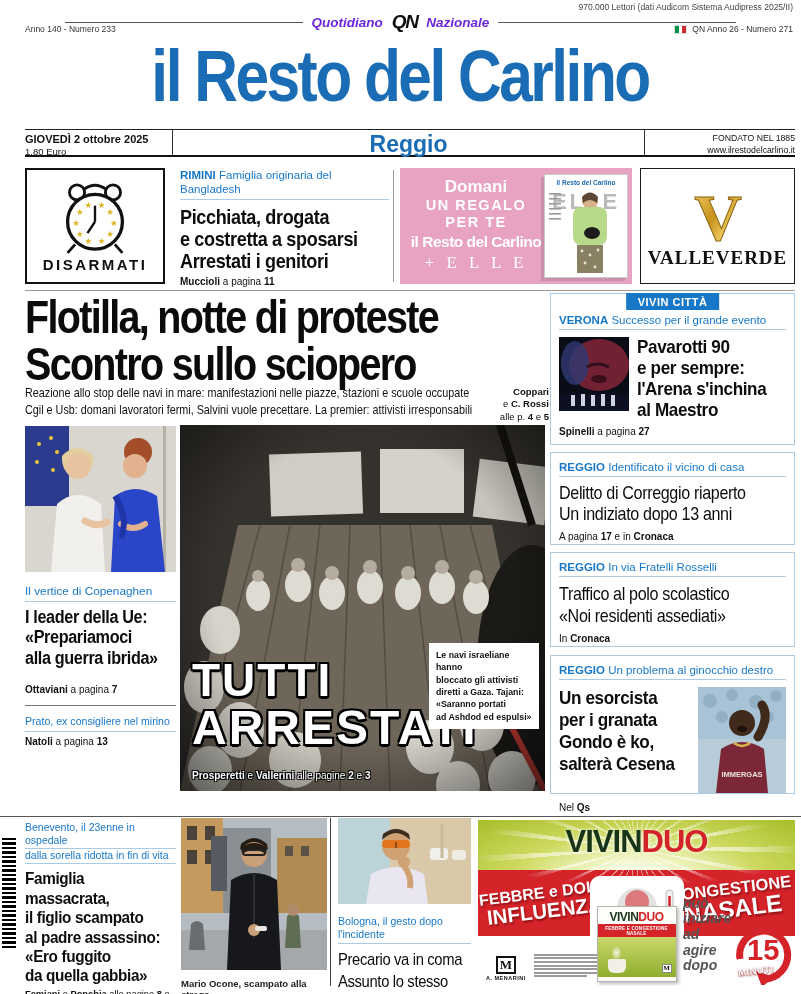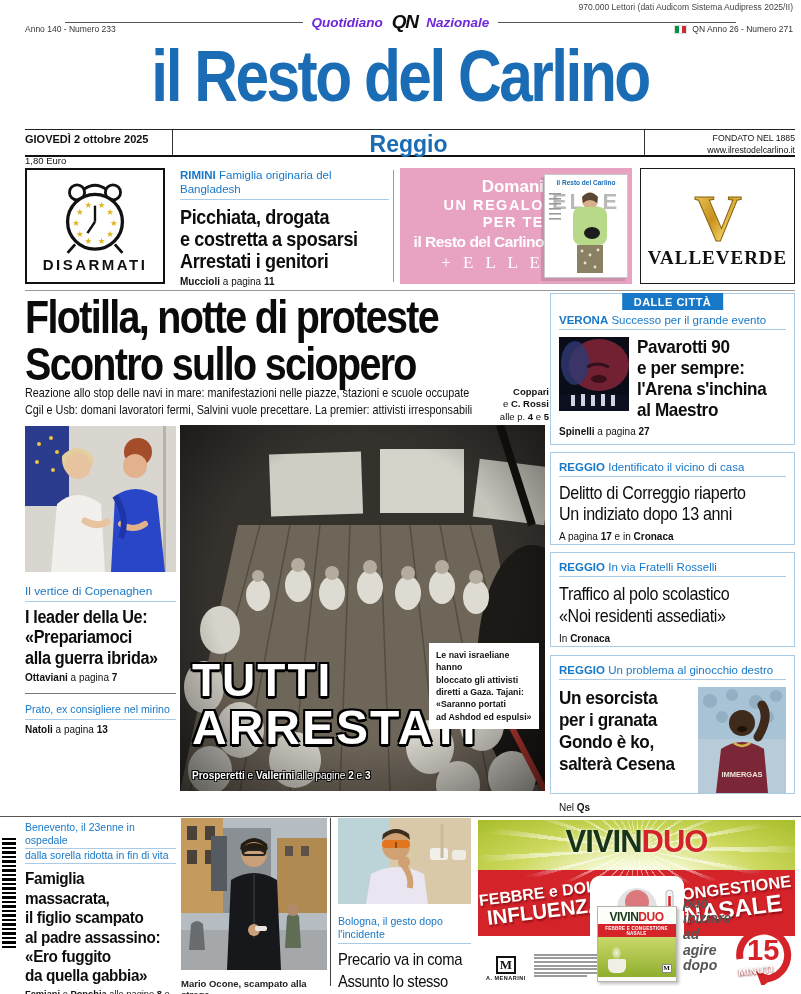--- a/index.html
+++ b/index.html
@@ -24,39 +24,39 @@
 
   
   .masthead{top:30px;left:0;width:801px;text-align:center;color:#1a6cb5;font-weight:bold;
             font-size:72px;letter-spacing:-3px;line-height:1.28}
   .masthead span{display:inline-block;transform:scaleX(.84)}
   .dateline{top:129px;left:25px;width:770px;height:28px;display:flex;align-items:stretch;
             border-top:1px solid #222;border-bottom:2.5px solid #111}
   .dateline .cell{padding-top:3px}
   .dateline .vr{width:1px;background:#333}
   .dl-date{font-weight:bold;font-size:11px}
-  .dl-price{font-size:9.5px;margin-top:10px}
+  .dl-price{font-size:9.5px;margin-top:1px}
   .dl-ed{flex:1;text-align:center;font-weight:bold;color:#1a6cb5;font-size:23px;padding-top:1px}
   .dl-right{width:150px;text-align:right;font-size:8.7px;line-height:1.35;padding-top:3px}
 
   
   .kicker{font-size:11.5px;color:#1878c8;border-bottom:1.5px solid #a9cbe6;padding-bottom:2px;line-height:1.25}
   .kicker .tag{font-weight:bold}
   .hl{color:#0d0d0d;white-space:pre-line;font-weight:bold;letter-spacing:-0.4px}
   .hl-light{font-weight:normal}
   .byline{font-size:10px;color:#111}
 
   
   .vignette{top:168px;left:25px;width:140px;height:116px;border:2px solid #111;
             display:flex;flex-direction:column;align-items:center;justify-content:center}
   .vignette .cap{font-weight:bold;font-size:15px;letter-spacing:2.5px;margin-top:2px}
   .vdiv{width:1px;background:#9a9a9a}
 
   .promo{top:168px;left:400px;width:232px;height:116px;background:#e8a3c3;display:flex;padding:6px 4px 6px 8px}
-  .promo .txt{flex:1;color:#fff;text-align:right;line-height:1.18;padding-top:3px}
+  .promo .txt{flex:1;color:#fff;text-align:center;line-height:1.18;padding-top:3px}
   .promo .l1{font-weight:bold;font-size:17px}
   .promo .l2,.promo .l3{font-weight:bold;font-size:14.5px;letter-spacing:1.5px}
   .promo .l4{font-weight:bold;font-size:15.5px;letter-spacing:-0.5px;margin-top:2px}
   .promo .l5{font-family:"Liberation Serif",serif;font-size:17px;letter-spacing:4px;margin-top:1px}
   .cover{width:84px;background:#fff;border:1px solid #c9c9c9;box-shadow:-3px 3px 0 rgba(0,0,0,.12)}
 
   .valleverde{top:168px;left:640px;width:155px;height:116px;border:1.5px solid #1a1a1a;
               display:flex;flex-direction:column;align-items:center;justify-content:center;background:#fff}
   .vv-brand{font-family:"Liberation Serif",serif;font-weight:bold;font-size:19px;letter-spacing:1px;color:#111;margin-top:-2px}
 
@@ -281,21 +281,21 @@
 Cgil e Usb: domani lavoratori fermi, Salvini vuole precettare. La premier: attivisti irresponsabili</div>
       <div class="lead-by">
         <div><b>Coppari</b></div>
         <div><span>e </span><b>C. Rossi</b></div>
         <div><span>alle p. </span><b>4</b><span> e </span><b>5</b></div>
       </div>
     </div>
   </div>
 
   <div class="abs rbox" style="top:293px;height:152px">
-    <div class="badge">DALLE CITTÀ</div>
+    <div class="badge">VIVIN CITTÀ</div>
     <div class="kicker" style="margin-top:12px"><span class="tag">VERONA</span><span> Successo per il grande evento</span></div>
     <div class="row">
       <div class="imgbox">
         <svg width="70" height="74" viewBox="0 0 70 74">
           <rect width="70" height="74" fill="#0a0d18"></rect>
           <ellipse cx="40" cy="28" rx="30" ry="26" fill="#7c2334" opacity=".9"></ellipse>
           <ellipse cx="16" cy="26" rx="14" ry="22" fill="#2e3a74" opacity=".8"></ellipse>
           <path d="M28,30 Q38,24 50,30" stroke="#30101c" stroke-width="3" fill="none"></path>
           <ellipse cx="40" cy="42" rx="8" ry="4" fill="#3a0f1a"></ellipse>
           <rect y="58" width="70" height="16" fill="#0d1020"></rect>
@@ -380,21 +380,21 @@
       <circle cx="113" cy="26" r="14" fill="#a34d2a"></circle>
       <circle cx="110" cy="40" r="12" fill="#e2b28f"></circle>
       <path d="M86,146 L90,70 Q110,56 132,70 L140,146 Z" fill="#2a46c8"></path>
       <path d="M96,98 Q108,106 120,98" stroke="#e2b28f" stroke-width="6" fill="none" stroke-linecap="round"></path>
       <path d="M90,70 Q104,92 96,112" stroke="#1d35a8" stroke-width="6" fill="none"></path>
     </svg>
     <div class="kicker" style="margin-top:8px;font-size:11.8px">Il vertice di Copenaghen</div>
     <div style="margin-top:5px"><span class="hl sq" style="font-size:18px;line-height:1.14;transform:scaleX(.9);width:168px">I leader della Ue:
 «Prepariamoci
 alla guerra ibrida»</span></div>
-    <div class="byline" style="margin-top:4px"><b>Ottaviani</b><span> a pagina </span><b>7</b></div>
+    <div class="byline" style="margin-top:16px"><b>Ottaviani</b><span> a pagina </span><b>7</b></div>
     <div class="hr"></div>
     <div class="kicker" style="font-size:10.6px">Prato, ex consigliere nel mirino</div>
     <div class="byline" style="margin-top:4px"><b>Natoli</b><span> a pagina </span><b>13</b></div>
   </div>
 
   <div class="abs mainphoto">
     <svg width="365" height="366" viewBox="0 0 365 366">
       <defs>
           <radialGradient id="vig" cx="50%" cy="45%" r="75%">
         <stop offset="55%" stop-color="rgba(0,0,0,0)"></stop>

